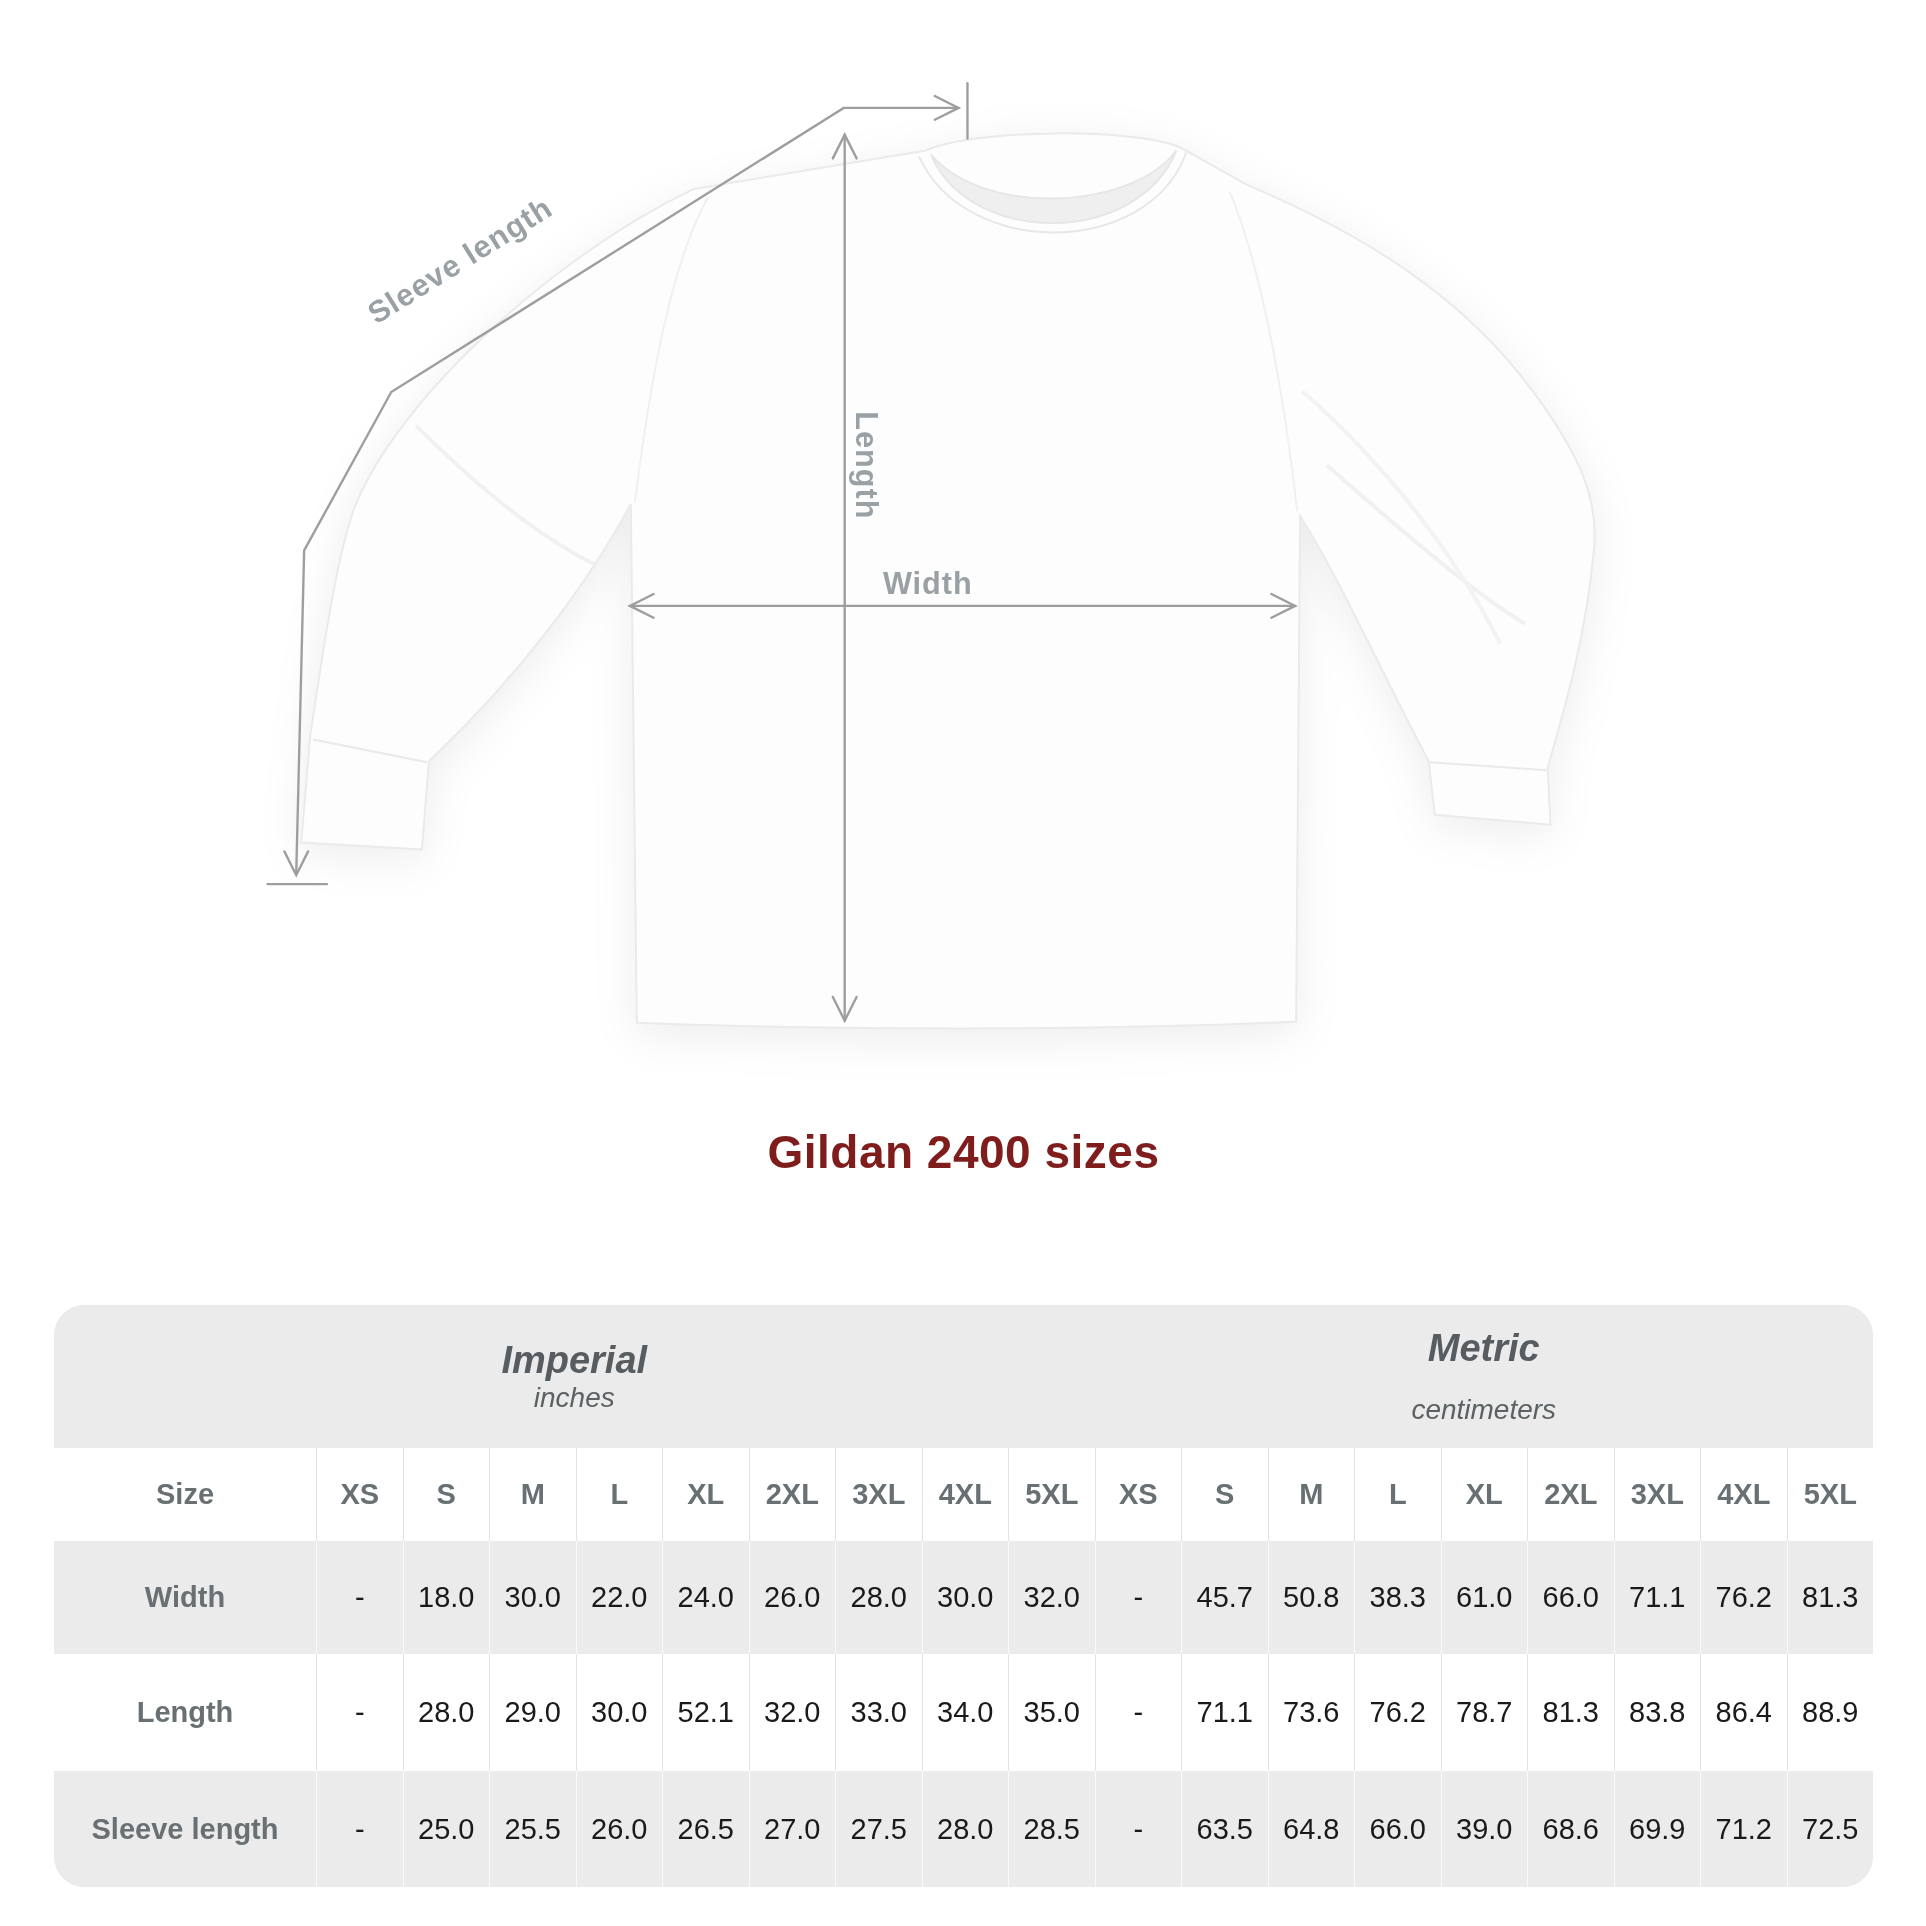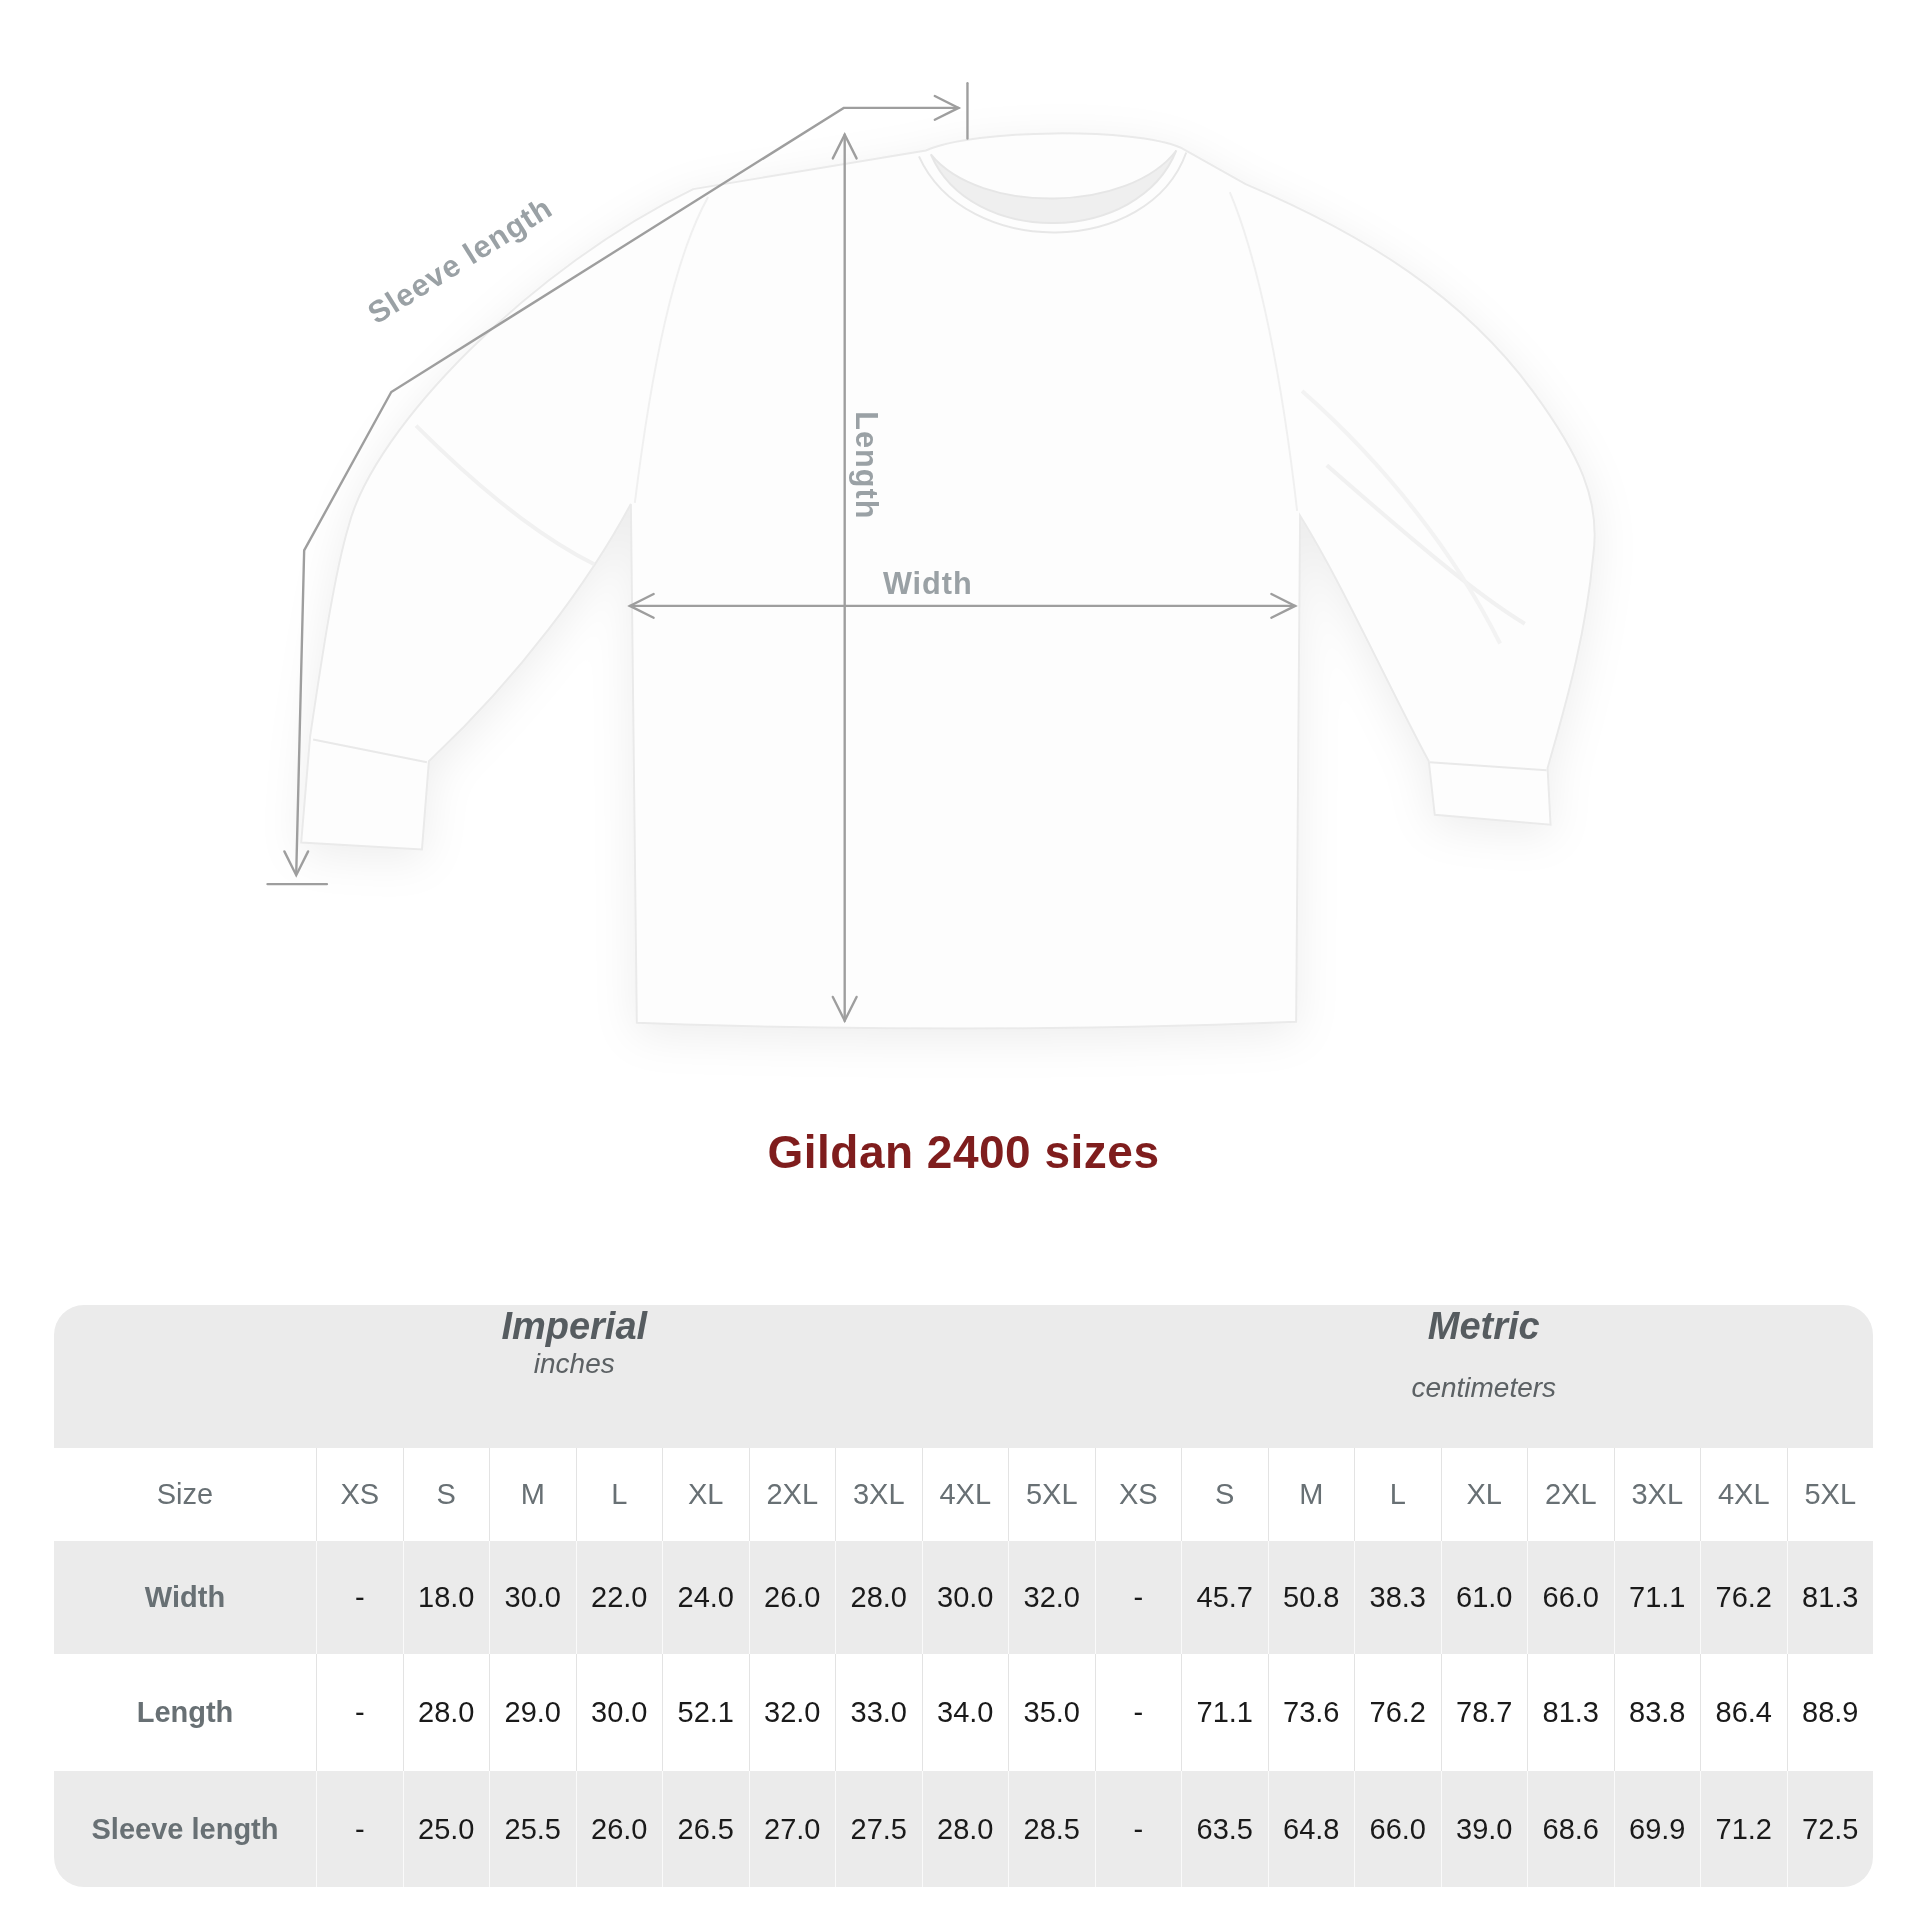--- a/index.html
+++ b/index.html
@@ -23,27 +23,27 @@
   .size-table{
     position:absolute;left:54px;top:1305px;width:1819px;
     border-radius:30px;overflow:hidden;background:#ffffff;
   }
   .row{display:grid;grid-template-columns:262px repeat(18,1fr);}
   .g{background:#ebebeb;}
   .c{display:flex;align-items:center;justify-content:center;font-size:29px;}
   .row .c + .c{border-left:1px solid #e3e3e3;}
   .row.g .c + .c{border-left:1px solid rgba(255,255,255,.72);}
   .band{height:143px;display:grid;grid-template-columns:262px repeat(18,1fr);}
-  .band .bcell{display:flex;flex-direction:column;align-items:center;justify-content:flex-start;border:none !important;}
+  .band .bcell{display:flex;flex-direction:column;align-items:center;justify-content:center;border:none !important;}
   .bcell-imperial{grid-column:1 / 11;}
   .bcell-metric{grid-column:11 / 20;gap:24px;}
   .unit-name{font-size:38px;font-weight:bold;font-style:italic;color:#565c60;}
   .unit-sub{margin-top:0;font-size:28px;font-style:italic;color:#5c6164;}
   .thead{height:93px;background:#ffffff;}
-  .thead .c{font-weight:normal;color:#687074;}
+  .thead .c{font-weight:bold;color:#687074;}
   .rw{height:113px;}
   .rl{height:117px;background:#ffffff;}
   .rs{height:116px;}
   .lab{font-weight:bold;color:#687074;}
   .val{color:#1a1a1a;}
 </style>
 </head>
 <body>
 
 <div class="stage">

